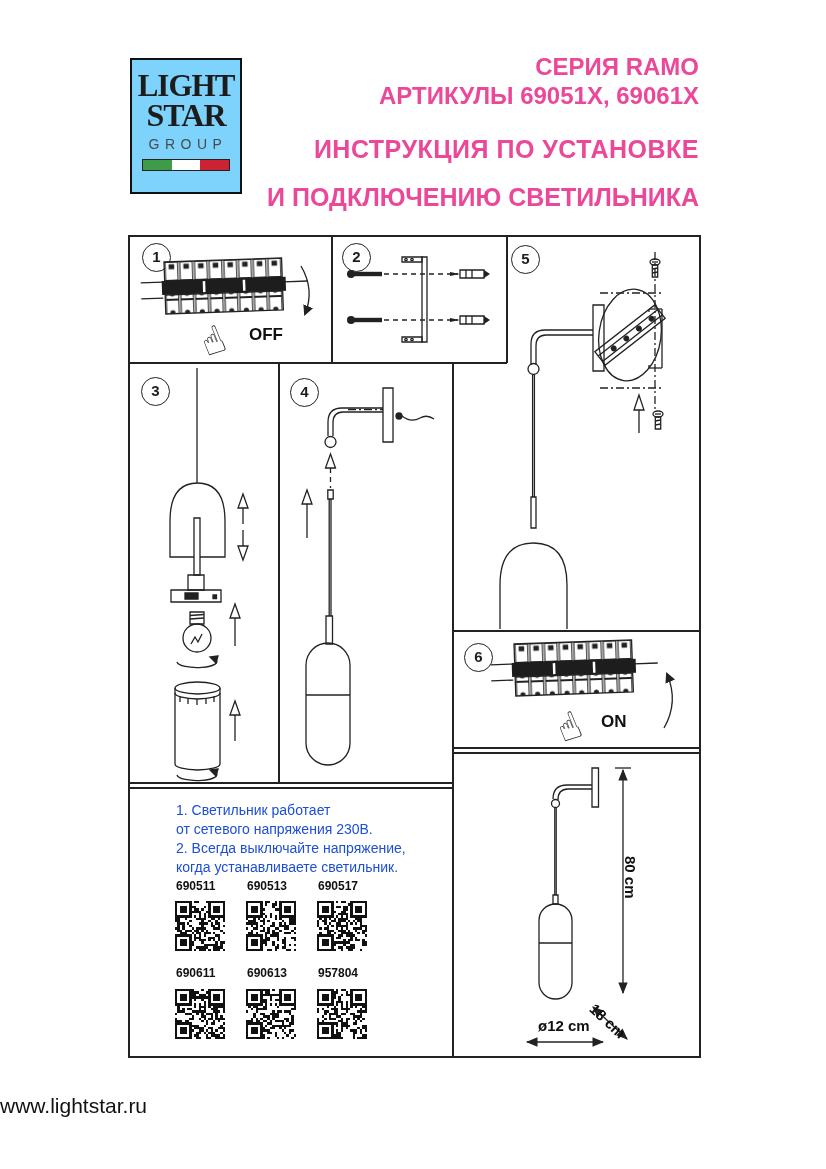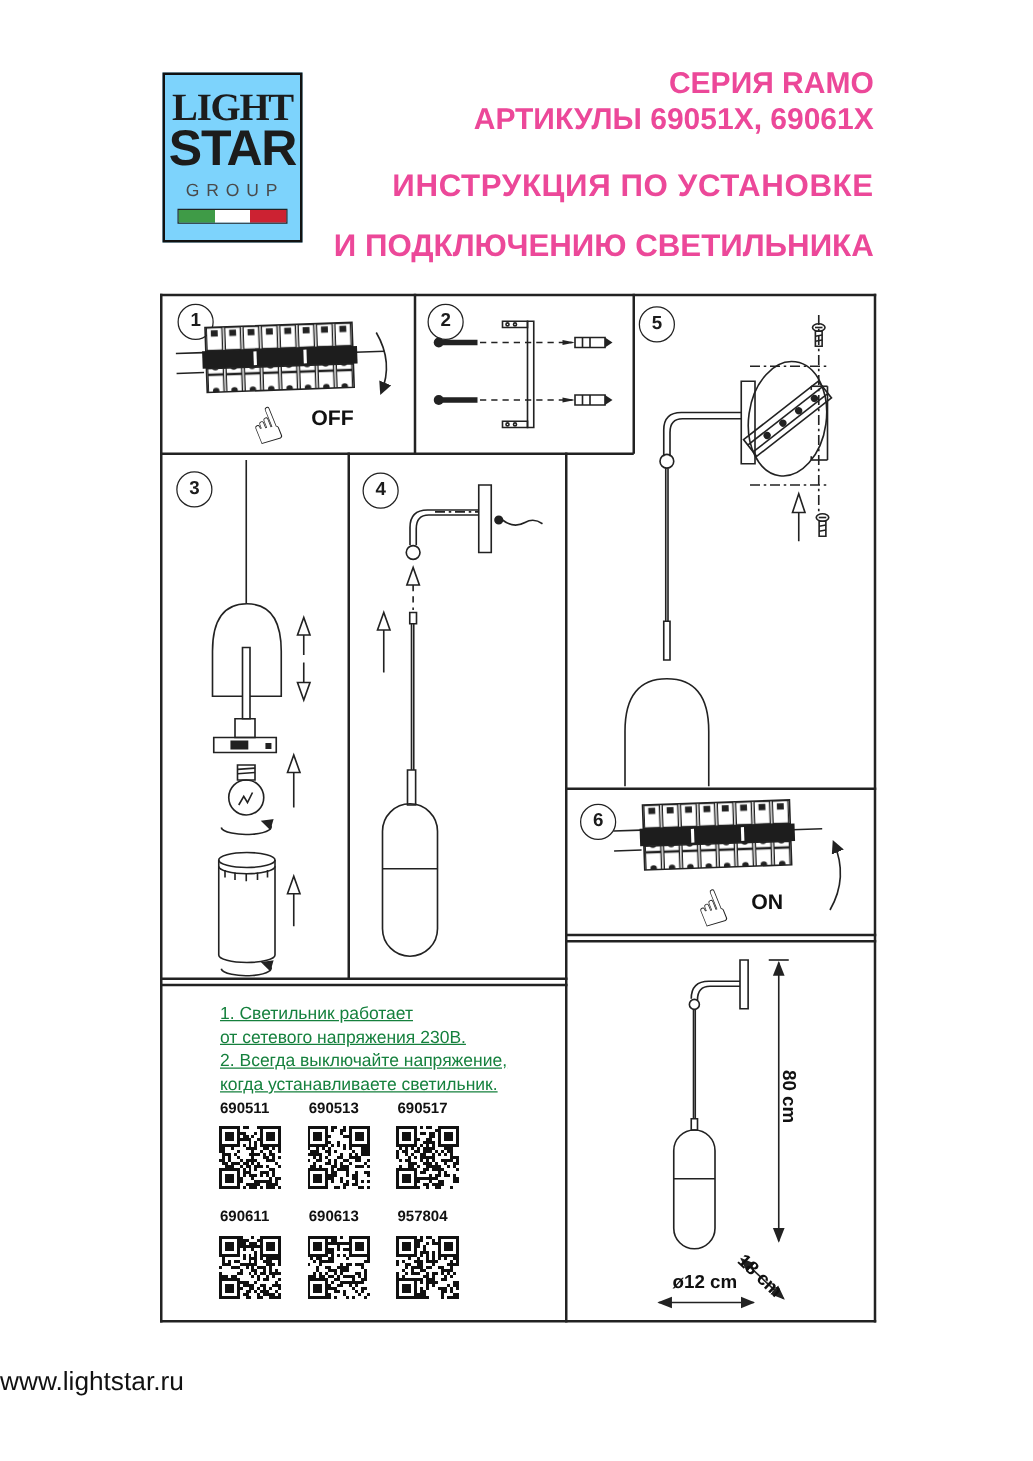--- a/index.html
+++ b/index.html
@@ -8,37 +8,37 @@
   .abs{position:absolute;}
   
   .ln{position:absolute;background:#222;}
   
   .numc{position:absolute;width:27px;height:27px;border:1.6px solid #222;border-radius:50%;
     font-size:15px;font-weight:bold;text-align:center;line-height:26px;background:#fff;}
   
   .logo-box{position:absolute;left:130px;top:58px;width:112px;height:136px;border:2.5px solid #111;
     box-sizing:border-box;text-align:center;background:#7dd3fc;}
   .logo-l1{font-family:"Liberation Serif",serif;font-weight:bold;font-size:31px;letter-spacing:-1px;line-height:1;margin-top:10px;}
-  .logo-l2{font-family:Liberation Sans, sans-serif;font-weight:bold;font-size:40px;letter-spacing:-1px;line-height:1;margin-top:-2px;}
+  .logo-l2{font-family:Liberation Serif, serif;font-weight:bold;font-size:32px;letter-spacing:-1px;line-height:1;margin-top:-2px;}
   .logo-l3{font-size:14px;color:#4a4a4a;letter-spacing:5.5px;margin-top:5px;margin-left:4px;}
   .flag{width:86px;height:10px;border:1.5px solid #222;margin:7px auto 0;display:flex;box-sizing:content-box;}
   .flag div{flex:1;height:100%;}
   .hdr{position:absolute;right:127px;top:53px;text-align:right;font-weight:bold;color:#ec4899;}
   .hdr .h1{font-size:24px;line-height:1.15;}
   .hdr .h2{font-size:24px;line-height:1.15;margin-top:1px;}
   .hdr .h3{font-size:25px;line-height:1.1;margin-top:27px;letter-spacing:0.5px;}
   .hdr .h4{font-size:25px;line-height:1.1;margin-top:20px;}
   
   svg{position:absolute;overflow:visible;}
   svg *{vector-effect:non-scaling-stroke;}
   .draw{stroke:#222;fill:none;stroke-width:1.3;}
   
   .plabel{position:absolute;font-size:17px;font-weight:600;color:#111;}
   
-  .note-line{position:absolute;left:176px;width:270px;font-size:14px;line-height:19.5px;color:#15803d;text-decoration:underline;}
+  .note-line{position:absolute;left:176px;width:270px;font-size:14px;line-height:19.5px;color:#1d4ed8;}
   .qr-label{position:absolute;font-size:12px;font-weight:bold;color:#111;}
   .qr{position:absolute;width:50px;height:50px;}
   
   .dim{position:absolute;font-size:15px;font-weight:bold;color:#111;white-space:nowrap;}
   .dim-v{writing-mode:vertical-rl;}
   .dim-r45{transform:rotate(43deg);transform-origin:left top;}
   .footer{position:absolute;left:0;top:1094px;width:656px;
     font-size:21px;font-weight:normal;color:#111;}
 </style>
 </head>

